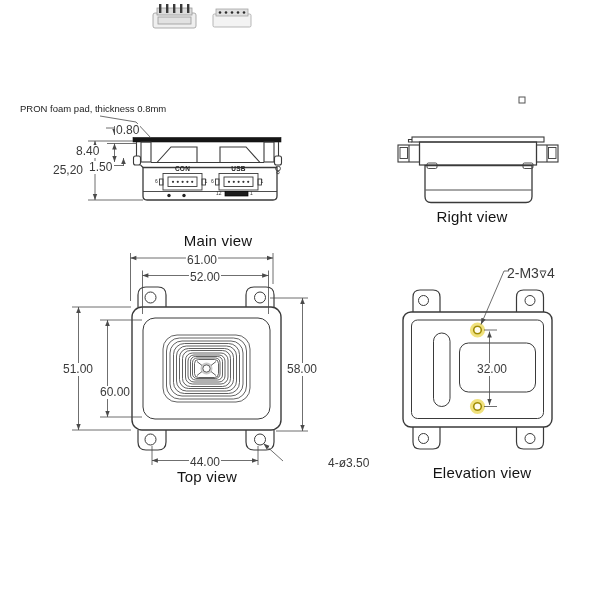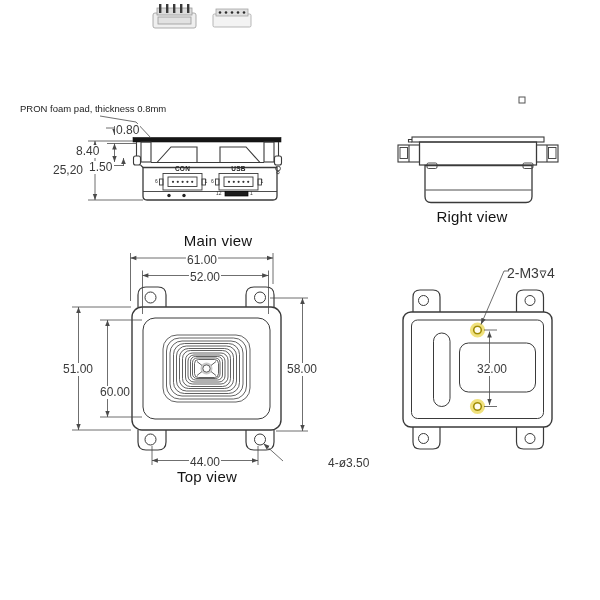--- a/index.html
+++ b/index.html
@@ -253,14 +253,15 @@
 <span class="txt dimtxt ctr" style="left:205px;top:455.5px;">44.00</span>
 <span class="txt dimtxt" style="left:283px;top:457px;margin-left:44px;">4-ø3.50</span>
 
 <span class="txt title" style="left:207px;top:468px;">Top view</span>
 
 <span class="txt dimtxt ctr" style="left:492px;top:362.5px;">32.00</span>
 <span class="txt callout" style="left:507px;top:265px;"><span>2-M3</span><svg width="8" height="9" viewBox="0 0 8 9">
         <path d="M0.8,1 H7.2 M1.2,1.6 L4,8 L6.8,1.6" fill="none" stroke="#3a3a3a" stroke-width="1"></path>
       </svg><span>4</span></span>
 
+<span class="txt title" style="left:482px;top:464px;">Elevation view</span>
 
 </div>
 
 </body></html>

